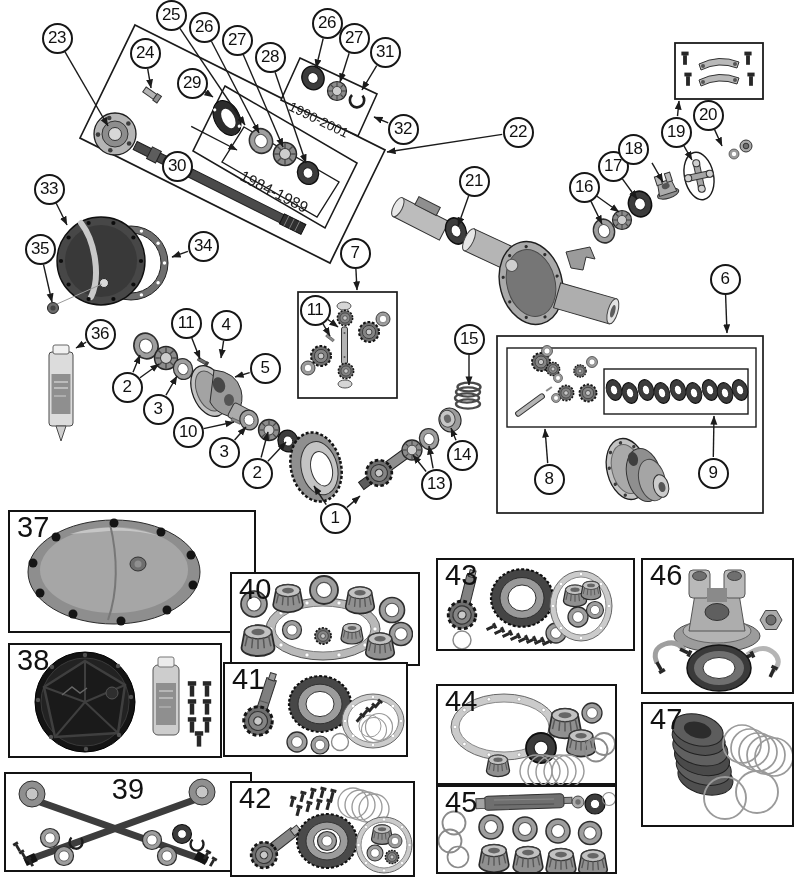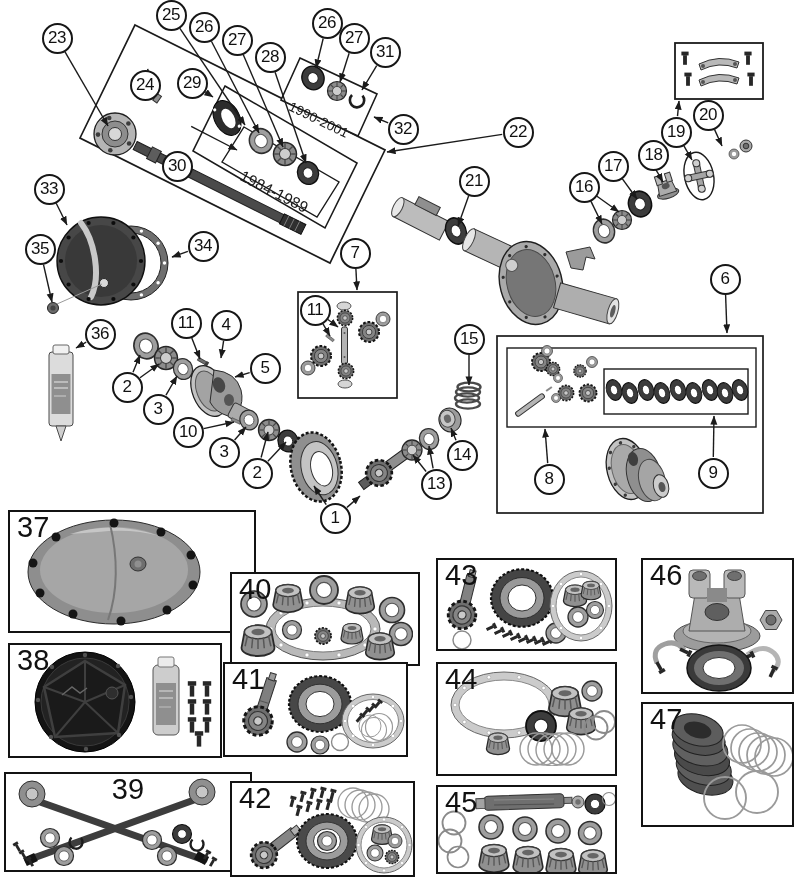--- a/index.html
+++ b/index.html
@@ -441,36 +441,36 @@
         <line x1="547.7" y1="463.1" x2="545" y2="429" marker-end="url(#arrh)"></line>
         <line x1="713.3" y1="457.0" x2="714" y2="416" marker-end="url(#arrh)"></line>
       </g>
 </svg>
 
 <div class="era" style="left:293px;top:99px;font-size:13.5px;transform:rotate(26deg)">1990-2001</div>
 <div class="era" style="left:245px;top:167px;font-size:15.5px;transform:rotate(27deg)">1984-1989</div>
 
 <div id="callout-layer">
       <div class="callout" style="left: 41.5px; top: 22.5px;">23</div>
-      <div class="callout" style="left: 129.5px; top: 37.5px; margin-top: 32px;">24</div>
+      <div class="callout" style="left: 129.5px; top: 37.5px;">24</div>
       <div class="callout" style="left: 155.5px; top: -0.5px;">25</div>
       <div class="callout" style="left: 188.5px; top: 11.5px;">26</div>
       <div class="callout" style="left: 221.5px; top: 24.5px;">27</div>
       <div class="callout" style="left: 254.5px; top: 41.5px;">28</div>
       <div class="callout" style="left: 311.5px; top: 7.5px;">26</div>
       <div class="callout" style="left: 338.5px; top: 22.5px;">27</div>
       <div class="callout" style="left: 369.5px; top: 36.5px;">31</div>
       <div class="callout" style="left: 176.5px; top: 67.5px;">29</div>
       <div class="callout" style="left: 161.5px; top: 103.5px; margin-top: 47px;">30</div>
       <div class="callout" style="left: 387.5px; top: 113.5px;">32</div>
       <div class="callout" style="left: 502.5px; top: 116.5px;">22</div>
       <div class="callout" style="left: 458.5px; top: 165.5px;">21</div>
       <div class="callout" style="left: 568.5px; top: 171.5px;">16</div>
       <div class="callout" style="left: 597.5px; top: 150.5px;">17</div>
-      <div class="callout" style="left: 638px; top: 133.5px; margin-top: 6px;">18</div>
+      <div class="callout" style="left: 618px; top: 133.5px;">18</div>
       <div class="callout" style="left: 660.5px; top: 116.5px;">19</div>
       <div class="callout" style="left: 692.5px; top: 99.5px;">20</div>
       <div class="callout" style="left: 33.5px; top: 173.5px;">33</div>
       <div class="callout" style="left: 187.5px; top: 230.5px; text-align: center;">34</div>
       <div class="callout" style="left: 24.5px; top: 233.5px;">35</div>
       <div class="callout" style="left: 84.5px; top: 318.5px;">36</div>
       <div class="callout" style="left: 339.5px; top: 237.5px;">7</div>
       <div class="callout" style="left: 299.5px; top: 294.5px;">11</div>
       <div class="callout" style="left: 170.5px; top: 307.5px;">11</div>
       <div class="callout" style="left: 210.5px; top: 309.5px;">4</div>
@@ -700,21 +700,21 @@
             <circle cx="18" cy="-18" r="1.6"></circle>
           </g>
       <use href="#g-cone" transform="translate(-2,-12) scale(.95)"></use>
       <use href="#g-ring-l" transform="translate(-9,8) scale(.8)"></use>
       <use href="#g-gear" transform="translate(8,12) scale(.7)"></use>
       <use href="#g-ring-l" transform="translate(11,-4) scale(.7)"></use>
     </g>
   </svg>
 </div>
 
-<div class="kit" style="left:436px;top:558px;width:181px;height:93px">
+<div class="kit" style="left:436px;top:558px;width:199px;height:93px">
   <span class="knum">43</span>
   <svg width="177" height="89" viewBox="0 0 177 89">
     <g transform="translate(24,55) rotate(14)">
       <rect x="-5" y="-40" width="10" height="38" fill="#828282" stroke="#2e2e2e"></rect>
       <rect x="-3" y="-46" width="6" height="7" fill="#a5a5a5" stroke="#333"></rect>
       <use href="#g-gear" transform="scale(1.45)"></use>
     </g>
     <use href="#g-shim" transform="translate(24,80) scale(.9)"></use>
     <g transform="translate(84,38) scale(1,.93)">
       <circle r="31" fill="#454545" stroke="#0e0e0e" stroke-width="2.2" stroke-dasharray="3 2"></circle>
@@ -750,21 +750,21 @@
             <circle cx="20" cy="-22" r="1.7"></circle>
           </g>
       <use href="#g-cone" transform="translate(-6,-12) scale(1.05)"></use>
       <use href="#g-cone" transform="translate(10,-17) scale(.9)"></use>
       <use href="#g-ring-l" transform="translate(-3,11)"></use>
       <use href="#g-ring-l" transform="translate(14,4) scale(.85)"></use>
     </g>
   </svg>
 </div>
 
-<div class="kit" style="left:436px;top:662px;width:181px;height:114px">
+<div class="kit" style="left:436px;top:684px;width:181px;height:101px">
   <span class="knum">44</span>
   <svg width="177" height="102" viewBox="0 0 177 102">
     <g transform="translate(66,41)">
       <ellipse rx="53" ry="33" fill="#cbcbcb" stroke="#666"></ellipse>
           <ellipse rx="45" ry="25" fill="#fff" stroke="#888"></ellipse>
       <g fill="#fff" stroke="#999" stroke-width=".5">
             <circle cx="49" cy="0" r="1.8"></circle>
             <circle cx="39.6" cy="17" r="1.8"></circle>
             <circle cx="15.1" cy="27.7" r="1.8"></circle>
             <circle cx="-15.1" cy="27.7" r="1.8"></circle>

